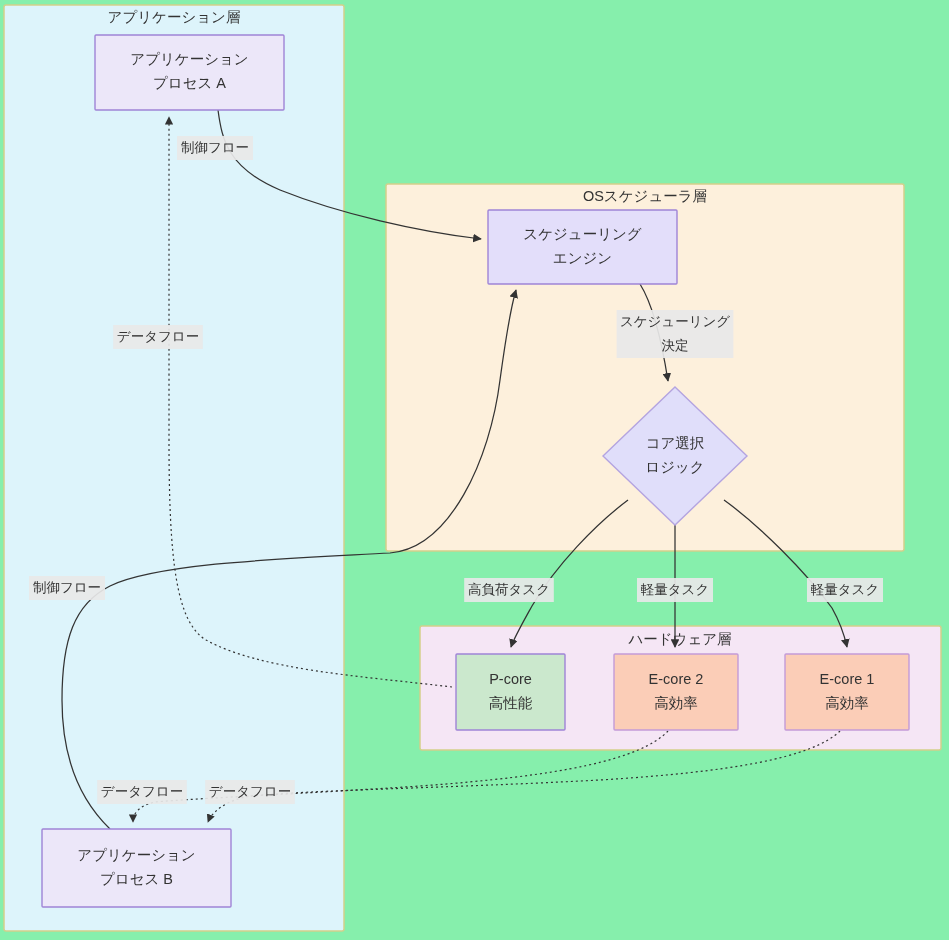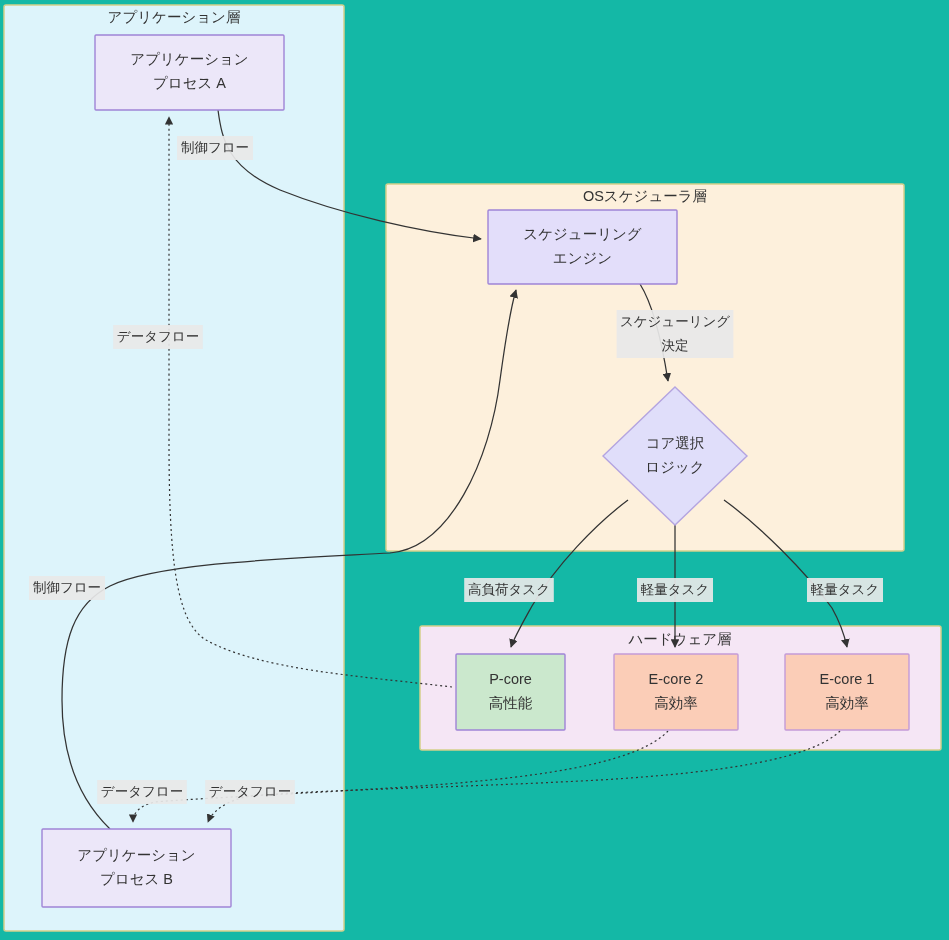--- a/index.html
+++ b/index.html
@@ -7,21 +7,21 @@
     padding: 0;
     background: #ffffff;
   }
   body {
     font-family: "Liberation Sans", "DejaVu Sans", sans-serif;
   }
   #diagram-root {
     position: relative;
     width: 949px;
     height: 940px;
-    background: #14b8a6;
+    background: #86efac;
     overflow: hidden;
   }
   svg.layer {
     position: absolute;
     left: 0;
     top: 0;
     width: 949px;
     height: 940px;
     overflow: visible;
   }

